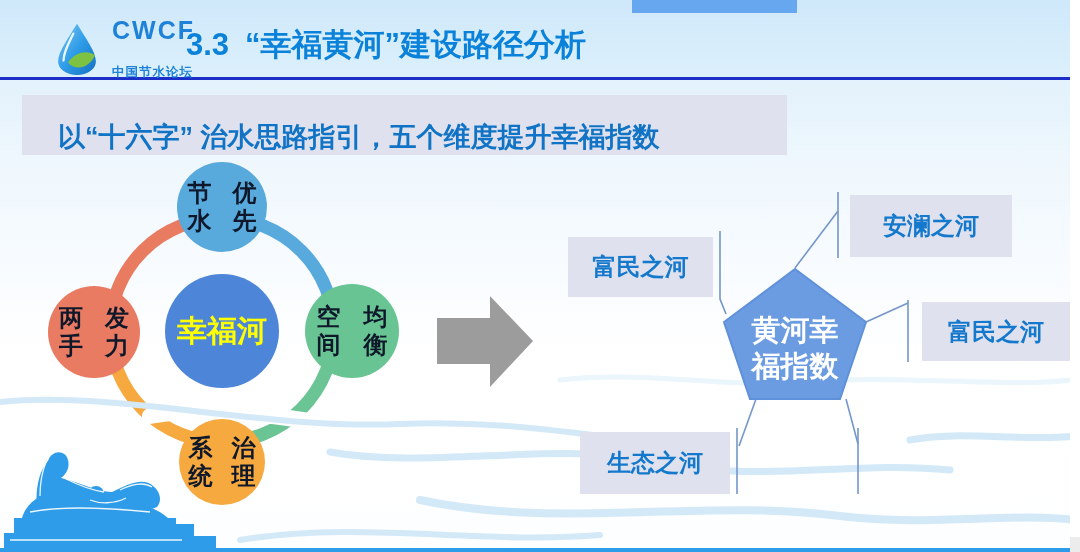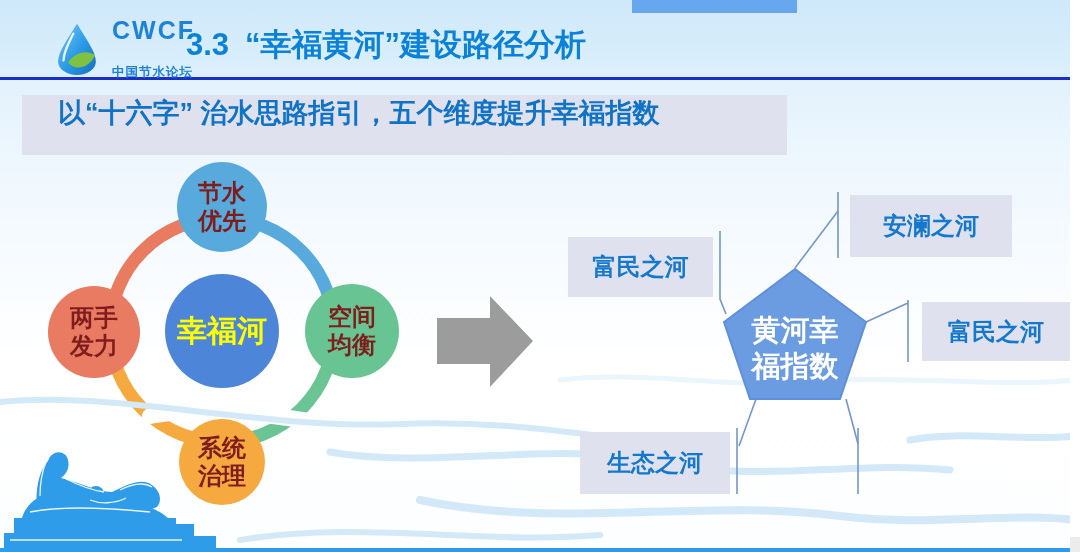--- a/index.html
+++ b/index.html
@@ -12,27 +12,27 @@
   .top-tab{position:absolute;left:632px;top:0;width:165px;height:13px;background:#66a7f0;}
   .logo{position:absolute;left:50px;top:18px;display:flex;align-items:center;}
   .logo svg{display:block;}
   .logo-text{margin-left:8px;display:flex;flex-direction:column;line-height:1;gap:19px;}
   .logo-acronym{font-size:25px;font-weight:bold;color:#1e82d8;letter-spacing:2px;}
   .logo-org{font-size:12.5px;font-weight:bold;color:#1e82d8;margin-top:4px;letter-spacing:1px;}
   .page-title{position:absolute;left:160px;top:24px;font-size:31px;font-weight:bold;color:#0b82d9;white-space:nowrap;margin-left:26px;}
   .page-title .num{margin-right:16px;}
   
   .banner{position:absolute;left:22px;top:95px;width:765px;height:60px;background:#dfe2ee;
-          display:flex;align-items:flex-start;padding-left:36px;box-sizing:border-box;}
+          display:flex;align-items:flex-end;padding-left:36px;box-sizing:border-box;}
   .banner-text{font-size:27px;font-weight:bold;color:#1173c5;white-space:nowrap;}
   
   .layer{position:absolute;left:0;top:0;width:1080px;height:552px;pointer-events:none;}
   
-  .node{position:absolute;border-radius:50%;display:flex;flex-direction:column;align-items:center;justify-content:center;
-        color:#7f1d1d;font-weight:bold;font-size:24px;line-height:1.18;text-align:center;}
+  .node{position:absolute;border-radius:50%;display:flex;flex-direction:row;align-items:center;justify-content:center;
+        color:#0f172a;font-weight:bold;font-size:24px;line-height:1.18;text-align:center;}
   .node-top{left:177px;top:162px;width:90px;height:90px;background:#58aadd;}
   .node-right{left:305px;top:284px;width:94px;height:94px;background:#68c492;}
   .node-bottom{left:179px;top:419px;width:86px;height:86px;background:#f6a93e;}
   .node-left{left:48px;top:286px;width:92px;height:92px;background:#e97b62;}
   .center-circle{position:absolute;left:165px;top:274px;width:114px;height:114px;border-radius:50%;
         background:#4d86d8;display:flex;align-items:center;justify-content:center;
         color:#ffff00;font-weight:bold;font-size:30px;}
   
   .pentagon-label{position:absolute;left:735px;top:312px;width:120px;text-align:center;
         color:#ffffff;font-weight:bold;font-size:29px;line-height:1.25;}

